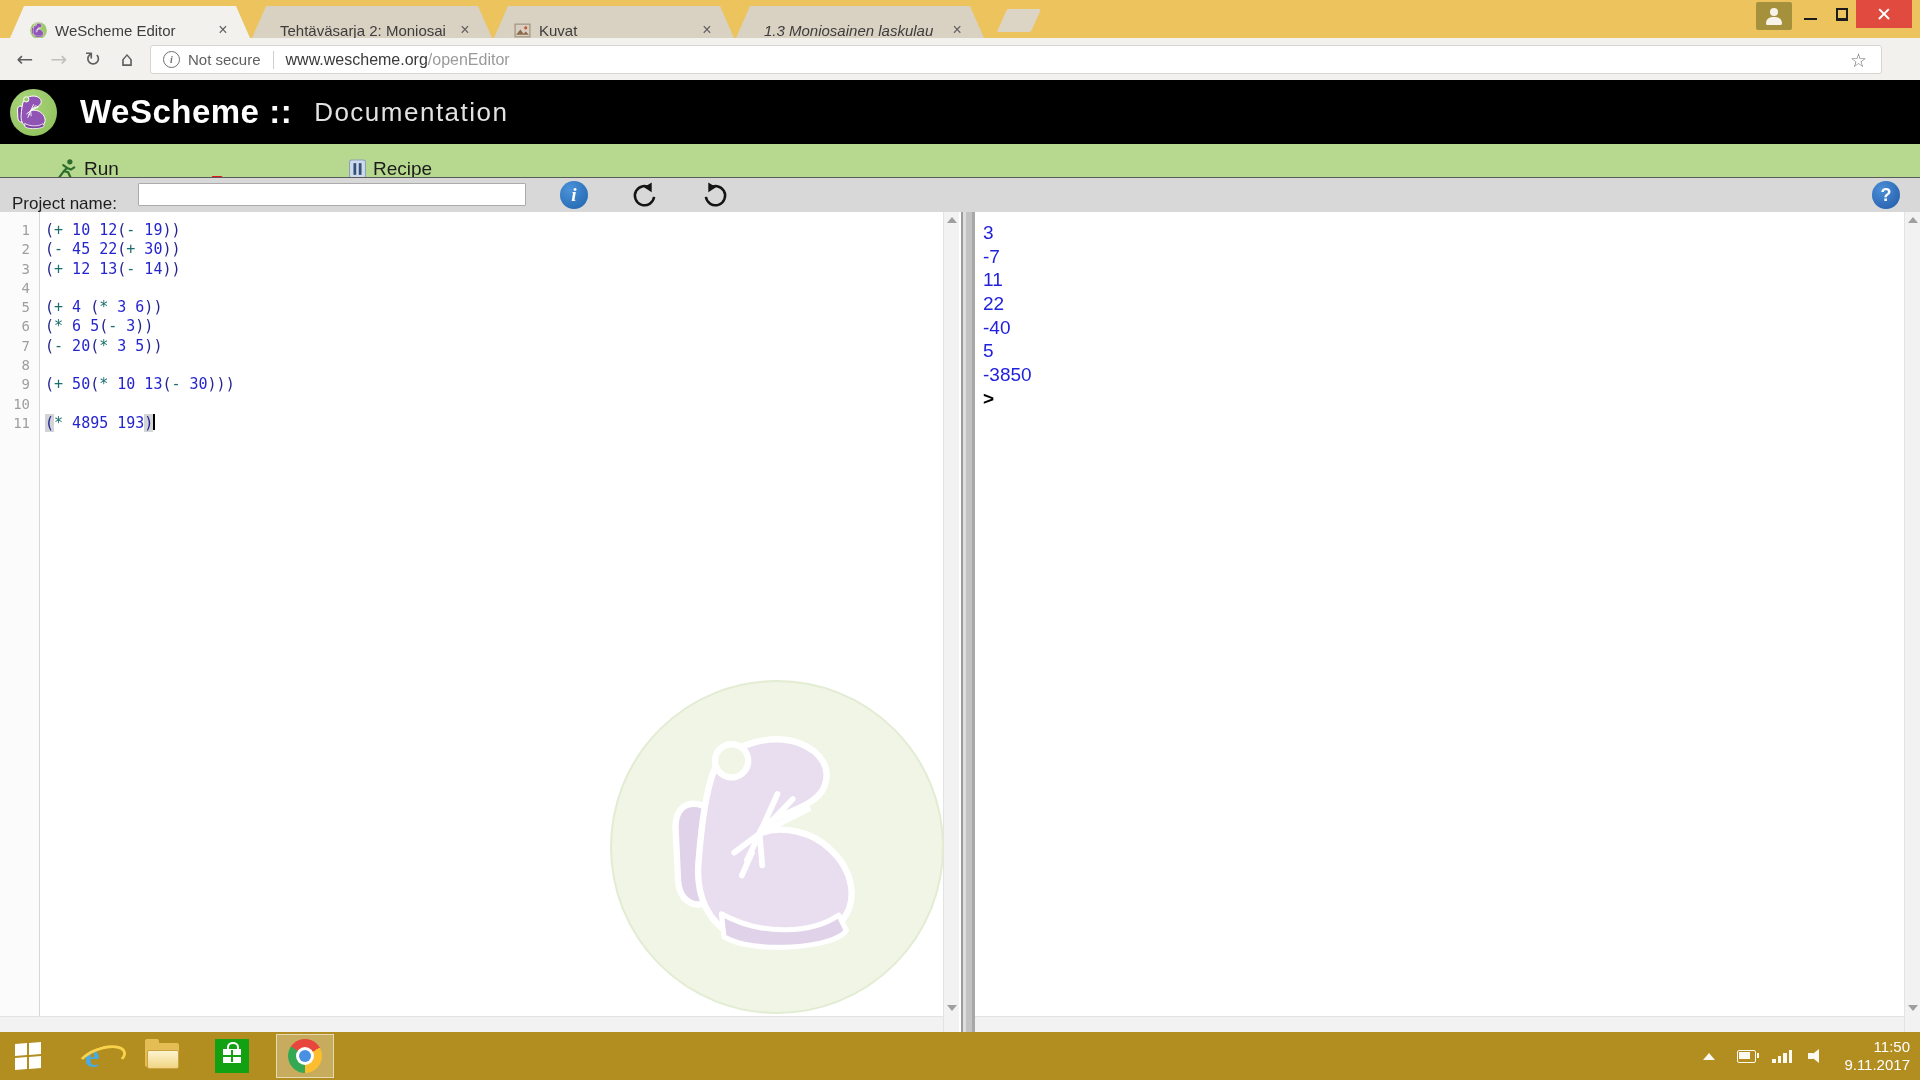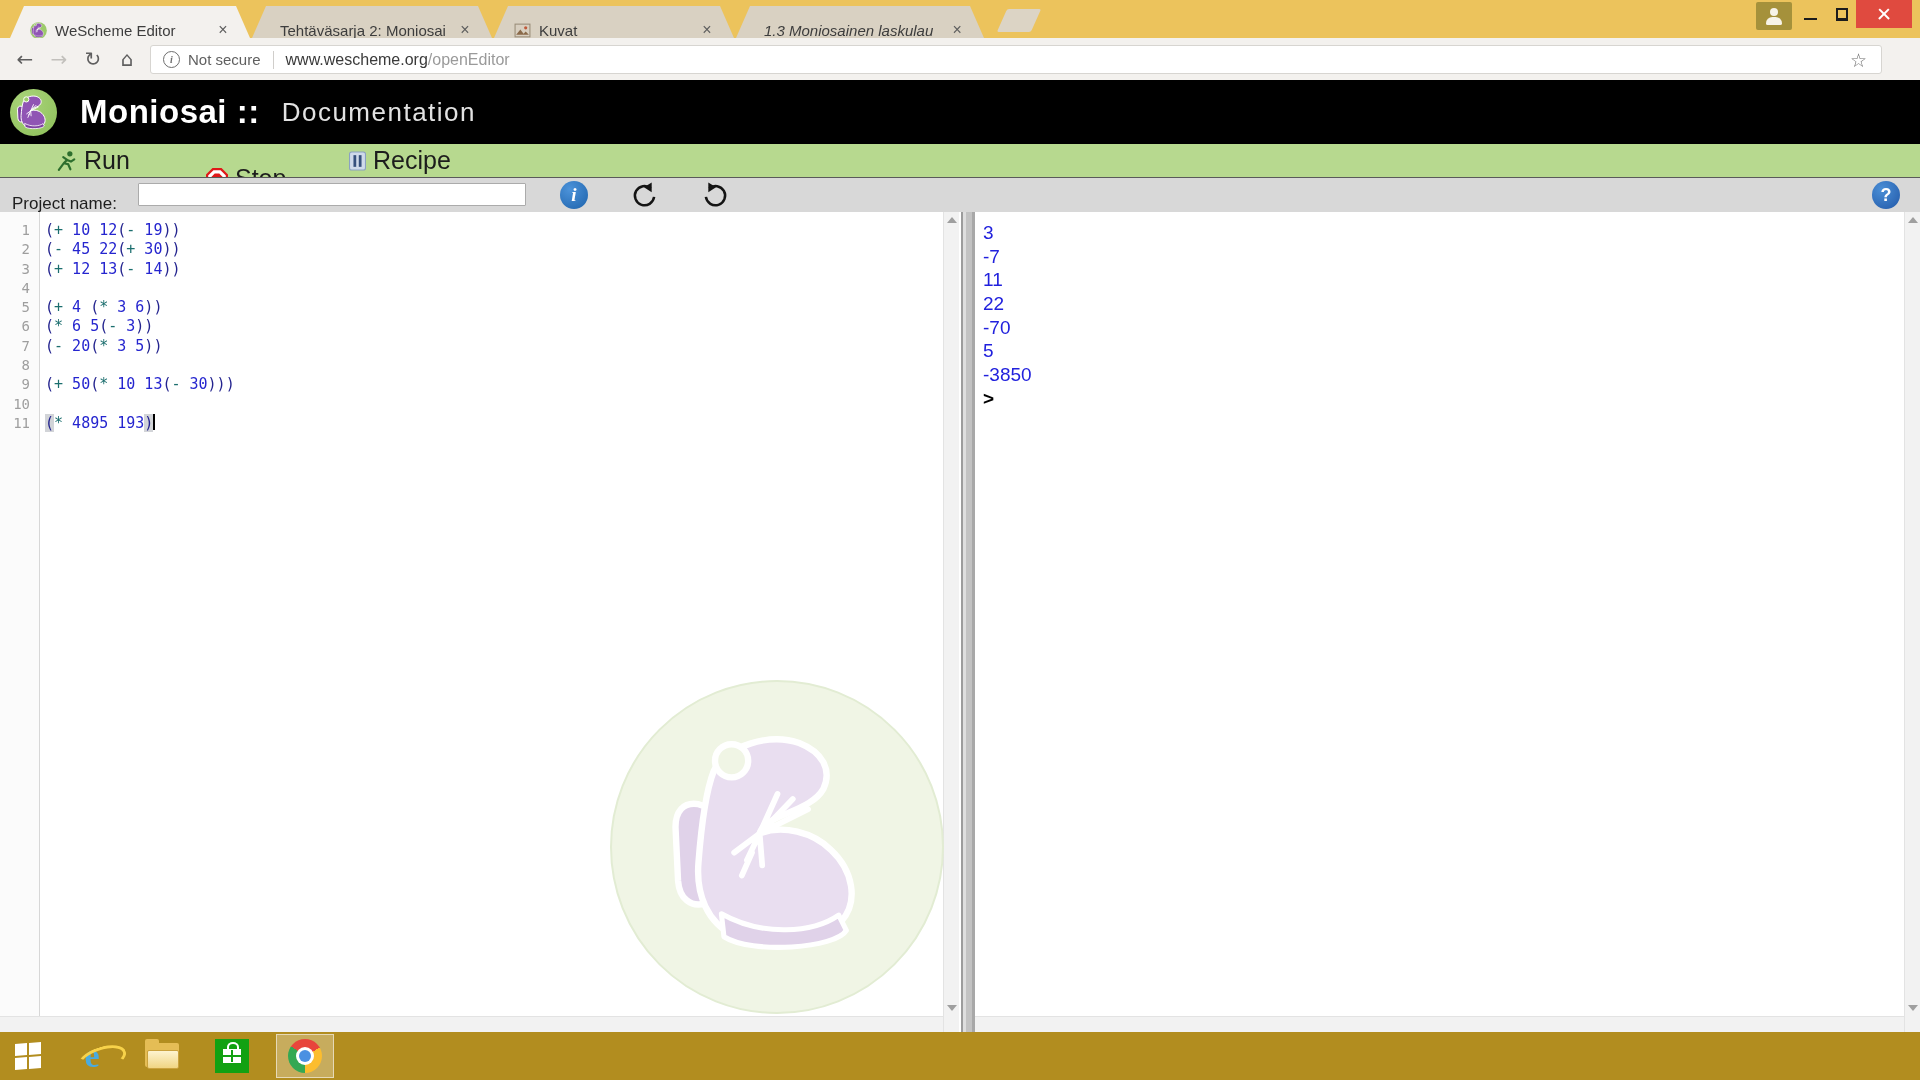--- a/index.html
+++ b/index.html
@@ -54,21 +54,21 @@
 
   
   .brand{position:absolute;left:0;top:80px;width:1920px;height:64px;background:#000;display:flex;align-items:center;}
   .logo{position:absolute;left:10px;top:9px;width:47px;height:47px;border-radius:50%;
         background:radial-gradient(circle at 35% 30%,#aad47b,#8cbf58);overflow:hidden;}
   .brand-title{margin-left:80px;color:#fff;font-size:33px;font-weight:bold;letter-spacing:.5px;}
   .brand-sub{margin-left:22px;color:#e2e2e2;font-size:26px;font-weight:400;letter-spacing:1.5px;}
 
   
   .toolbar{position:absolute;left:0;top:144px;width:1920px;height:33px;background:#b7d98f;}
-  .toolbtn{position:absolute;top:0;height:33px;display:flex;align-items:center;font-size:25px;color:#1c1c1c;}
+  .toolbtn{position:absolute;top:8px;height:33px;display:flex;align-items:center;font-size:19px;color:#1c1c1c;}
   .toolbtn svg{margin-right:7px;}
   .tb-run{left:55px;} .tb-stop{left:206px;margin-top:18px;} .tb-recipe{left:349px;}
 
   
   .projbar{position:absolute;left:0;top:177px;width:1920px;height:53px;background:#d8d8d8;
            border-top:1px solid #5a5a5a;border-bottom:1px solid #4a4a4a;box-sizing:border-box;
            display:flex;align-items:center;}
   .projlabel{margin-left:12px;font-size:17px;color:#1e1e1e;}
   .projinput{position:absolute;left:138px;top:5px;width:388px;height:23px;border:1px solid #ababab;
              background:#fff;font-size:15px;padding:0 6px;box-sizing:border-box;border-radius:1px;}
@@ -226,21 +226,21 @@
     </div>
     <span class="menu3 glyph">⋮</span>
   </div>
 
   <div class="brand">
     <div class="logo">
       <svg width="41" height="40" viewBox="0 0 200 200">
           <use href="#boot"></use>
         </svg>
     </div>
-    <span class="brand-title">Moniosai ::</span>
+    <span class="brand-title">WeScheme ::</span>
     <span class="brand-sub">Documentation</span>
   </div>
 
   <div class="toolbar">
     <div class="toolbtn tb-run">
       <svg width="22" height="22" viewBox="0 0 20 20">
         <circle cx="13.5" cy="3.5" r="2.4" fill="#2d6e2d"></circle>
         <path d="M3.5 18 L8 12 L11 9 L7.5 6.5 M11 9 L14.5 10.5 L17.5 8.5 M8 12 L12 13 L14 17.5" stroke="#2d6e2d" stroke-width="2" fill="none" stroke-linecap="round"></path>
       </svg>
       <span>Run</span>
@@ -324,21 +324,21 @@
 
     <div class="splitter"></div>
 
     <div class="repl">
       <div class="repl-inner">
         <div>
             <div class="rv">3</div>
             <div class="rv">-7</div>
             <div class="rv">11</div>
             <div class="rv">22</div>
-            <div class="rv">-70</div>
+            <div class="rv">-40</div>
             <div class="rv">5</div>
             <div class="rv">-3850</div>
           </div>
         <div class="prompt">&gt;</div>
       </div>
     </div>
     <div class="vsb repl-vsb">
       <span class="up">
           <i class="tri-up"></i>
         </span>
@@ -371,14 +371,29 @@
     <div class="tbico" style="left:212px;">
       <span class="store">
         <span class="bag">
             <span class="bagrow"></span>
           </span>
       </span>
     </div>
     <div class="chromebtn">
       <span class="chrome"></span>
     </div>
+    <div class="tray">
+      <span class="tray-arrow"></span>
+      <span class="battery"></span>
+      <span class="signal">
+        <i style="height:4px"></i>
+          <i style="height:7px"></i>
+          <i style="height:10px"></i>
+          <i style="height:13px"></i>
+      </span>
+      <span class="speaker"></span>
+      <div class="clock">
+        <div>11:50</div>
+        <div>9.11.2017</div>
+      </div>
+    </div>
   </div>
 </div>
 
 </body></html>

